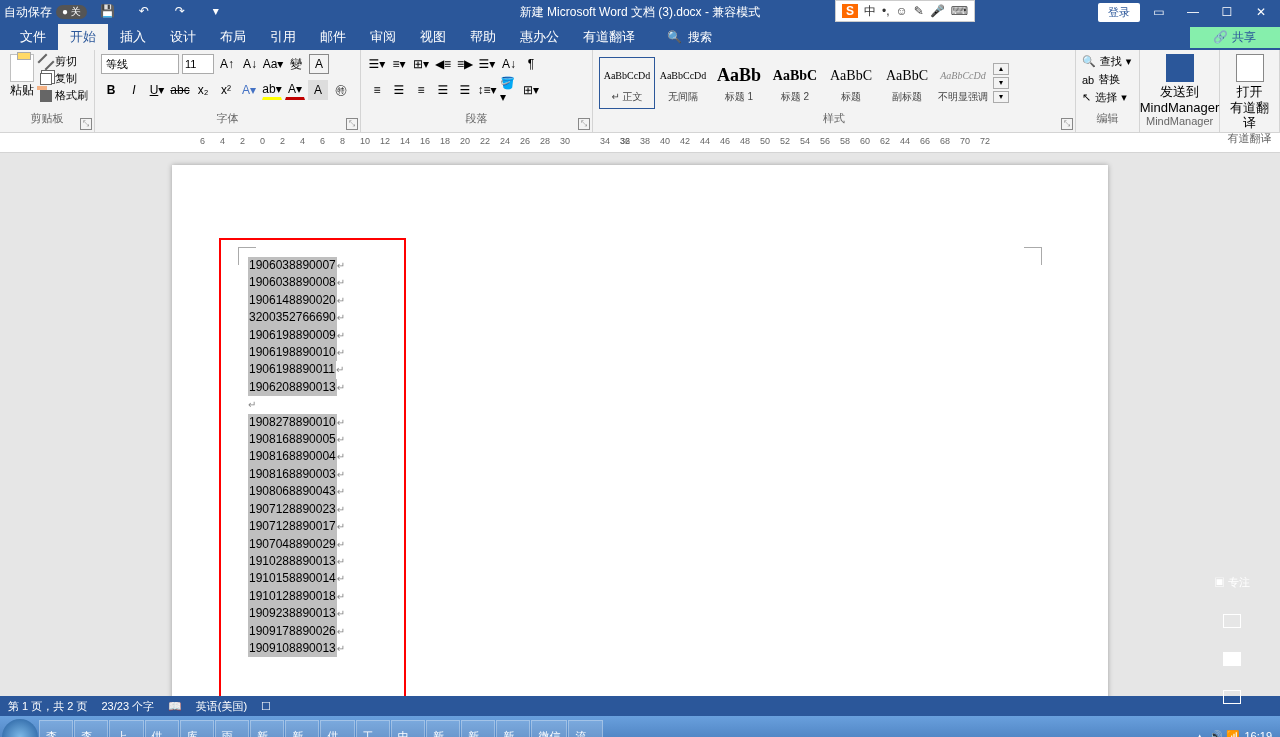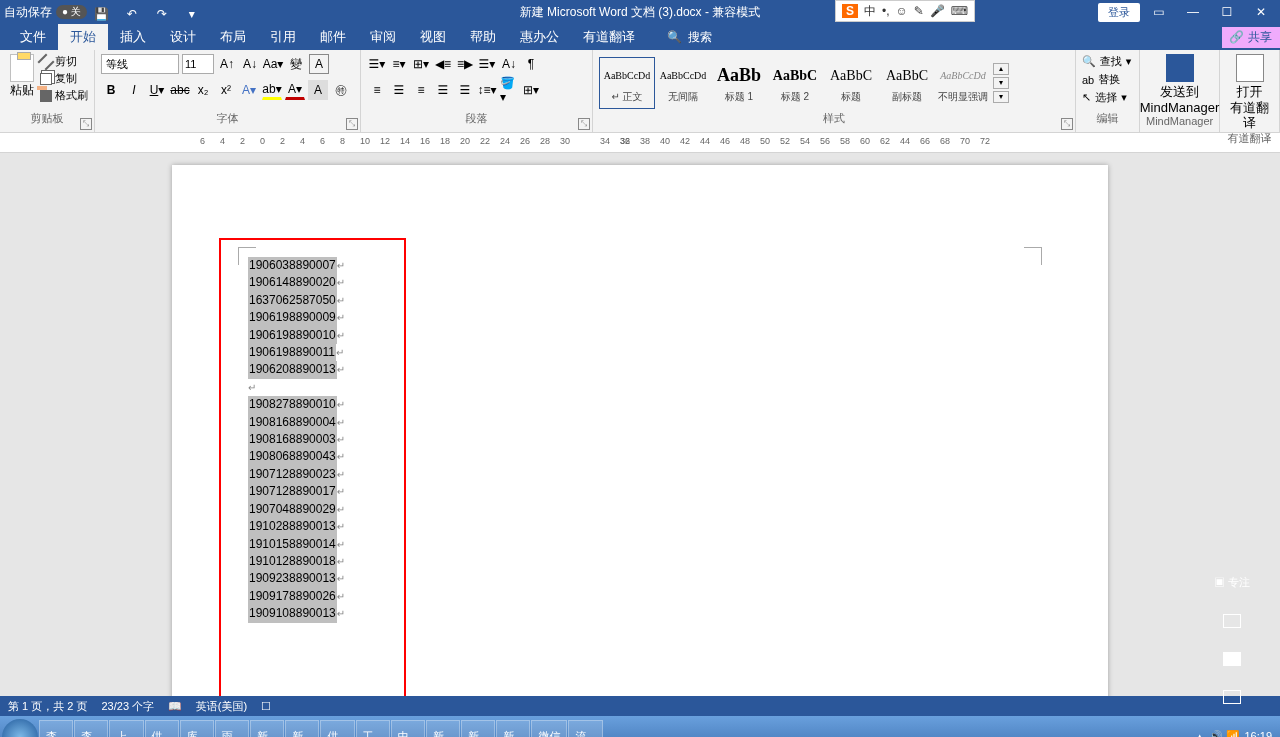--- a/index.html
+++ b/index.html
@@ -1,33 +1,33 @@
 <!DOCTYPE html>
 <html><head>
 <meta charset="utf-8">
 <style>
 * { margin: 0; padding: 0; box-sizing: border-box; font-family: "Microsoft YaHei", sans-serif; }
 body { background: #e6e6e6; width: 1280px; height: 737px; overflow: hidden; font-size: 12px; }
 
 .titlebar { height: 24px; background: #2b579a; color: #fff; display: flex; align-items: center; padding: 0 4px; position:relative;}
-.titlebar .left { display: flex; align-items: flex-end; }
+.titlebar .left { display: flex; align-items: flex-start; gap: 6px; }
 .titlebar .center { position:absolute; left:50%; transform:translateX(-50%); font-size: 12px; }
 .titlebar .right { margin-left: auto; display: flex; align-items: center; gap: 4px; }
 .titlebar .btn { padding: 2px 10px; background: #fff; color: #2b579a; border-radius: 2px; font-size: 11px; cursor:pointer;}
 .titlebar .winbtn { width: 30px; text-align: center; cursor:pointer;}
 .titlebar .toggle { background:#555; border-radius:8px; padding:0 6px; font-size:10px;}
 .autosave{display:flex;align-items:center;gap:4px;}
 .ime-bar{ position:absolute; left:835px; top:0; height:22px; background:#fff; display:flex; align-items:center; padding:0 6px; gap:6px; color:#333; border:1px solid #ccc;}
 .ime-bar span{font-size:12px;}
 
 .tabs { height: 26px; background: #2b579a; color: #fff; display: flex; align-items: center; padding-left: 8px; gap:0;}
 .tabs .tab { padding: 0 12px; font-size: 13px; cursor:pointer; height:26px; line-height:26px;}
 .tabs .tab.active { background: #f3f3f3; color: #2b579a; }
 .tabs .search { margin-left: 20px; display:flex; align-items:center; gap:6px; color:#fff;}
-.tabs .share { margin-left: auto; background:#f0abfc; color:#2b579a; padding:2px 8px; font-size:12px; cursor:pointer;}
+.tabs .share { margin-left: auto; background:#86efac; color:#2b579a; padding:2px 24px; font-size:12px; cursor:pointer;}
 
 .ribbon { height: 83px; background: #f3f3f3; border-bottom: 1px solid #d4d4d4; display: flex; }
 .group { border-right: 1px solid #d4d4d4; padding: 4px 6px; display:flex; flex-direction:column; justify-content:space-between; position:relative;}
 .group-label { text-align: center; font-size: 11px; color: #666; padding-bottom:2px; width:100%;}
 .group .content{flex:1; display:flex; align-items:flex-start; gap:4px;}
 .clipboard .content{gap:2px;}
 .paste-btn{display:flex;flex-direction:column;align-items:center;cursor:pointer;padding:0 4px;}
 .paste-btn .ic{width:24px;height:28px;border:1px solid #c0c0c0;background:#fff;position:relative;}
 .paste-btn .ic::after{content:"";position:absolute;top:-3px;left:6px;width:12px;height:6px;background:#ffd966;border:1px solid #aaa;}
 .mini-items{display:flex;flex-direction:column;gap:2px;font-size:11px;}
@@ -348,28 +348,30 @@
     </div>
 </div>
 
 <div class="doc-area">
   <div class="page">
     <div class="page-corner tl"></div>
     <div class="page-corner tr"></div>
     <div class="red-box"></div>
     <div class="text-content" id="text-content">
         <span class="line"><div>1906038890007</div><span class="para-mark">↵</span></span>
+        <span class="line"><div>1906038890008</div><span class="para-mark">↵</span></span>
         <span class="line"><div>1906148890020</div><span class="para-mark">↵</span></span>
-        <span class="line"><div>1637062587050</div><span class="para-mark">↵</span></span>
+        <span class="line"><div>3200352766690</div><span class="para-mark">↵</span></span>
         <span class="line"><div>1906198890009</div><span class="para-mark">↵</span></span>
         <span class="line"><div>1906198890010</div><span class="para-mark">↵</span></span>
         <span class="line"><div>1906198890011</div><span class="para-mark">↵</span></span>
         <span class="line"><div>1906208890013</div><span class="para-mark">↵</span></span>
         <span class="line"><span class="para-mark">↵</span></span>
         <span class="line"><div>1908278890010</div><span class="para-mark">↵</span></span>
+        <span class="line"><div>1908168890005</div><span class="para-mark">↵</span></span>
         <span class="line"><div>1908168890004</div><span class="para-mark">↵</span></span>
         <span class="line"><div>1908168890003</div><span class="para-mark">↵</span></span>
         <span class="line"><div>1908068890043</div><span class="para-mark">↵</span></span>
         <span class="line"><div>1907128890023</div><span class="para-mark">↵</span></span>
         <span class="line"><div>1907128890017</div><span class="para-mark">↵</span></span>
         <span class="line"><div>1907048890029</div><span class="para-mark">↵</span></span>
         <span class="line"><div>1910288890013</div><span class="para-mark">↵</span></span>
         <span class="line"><div>1910158890014</div><span class="para-mark">↵</span></span>
         <span class="line"><div>1910128890018</div><span class="para-mark">↵</span></span>
         <span class="line"><div>1909238890013</div><span class="para-mark">↵</span></span>

